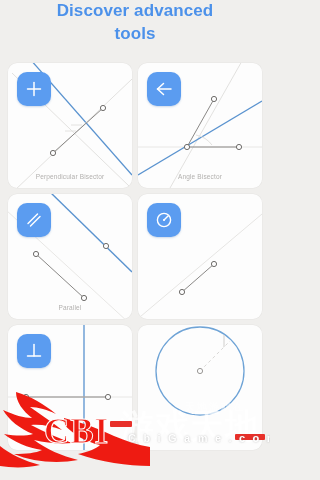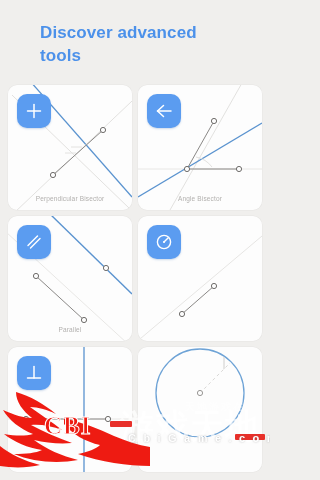--- a/index.html
+++ b/index.html
@@ -12,22 +12,21 @@
   }
   #app{
     position:absolute;inset:0;
     width:270px;height:480px;
     background:#f0efed;
     overflow:hidden;
   }
 
   
   .header{
-    padding-top:22px;
-    text-align:left;
+    text-align:center;
   }
   .title{
     color:#4c91ea;
     font-size:17px;
     font-weight:bold;
     line-height:1.35;
     letter-spacing:.1px;
     margin:0 auto;
     width:190px;
   }
@@ -120,21 +119,21 @@
   .wm-bar.left{left:110px;top:421px;width:22px;}
   .wm-bar.right{left:235px;top:434px;width:30px;}
   .wm-cbi{
     position:absolute;
     left:0px;top:374px;
     width:150px;height:100px;
   }
   .wm-cbi-text{
     position:absolute;
     left:44px;top:412px;
-    font-size:25px;
+    font-size:35px;
     font-weight:bold;
     color:#ee1b12;
     letter-spacing:1px;
     -webkit-text-stroke:1px #ffffff;
     text-stroke:1px #ffffff;
     white-space:nowrap;
     font-family:"Liberation Serif", serif;
   }
 </style>
 </head>

